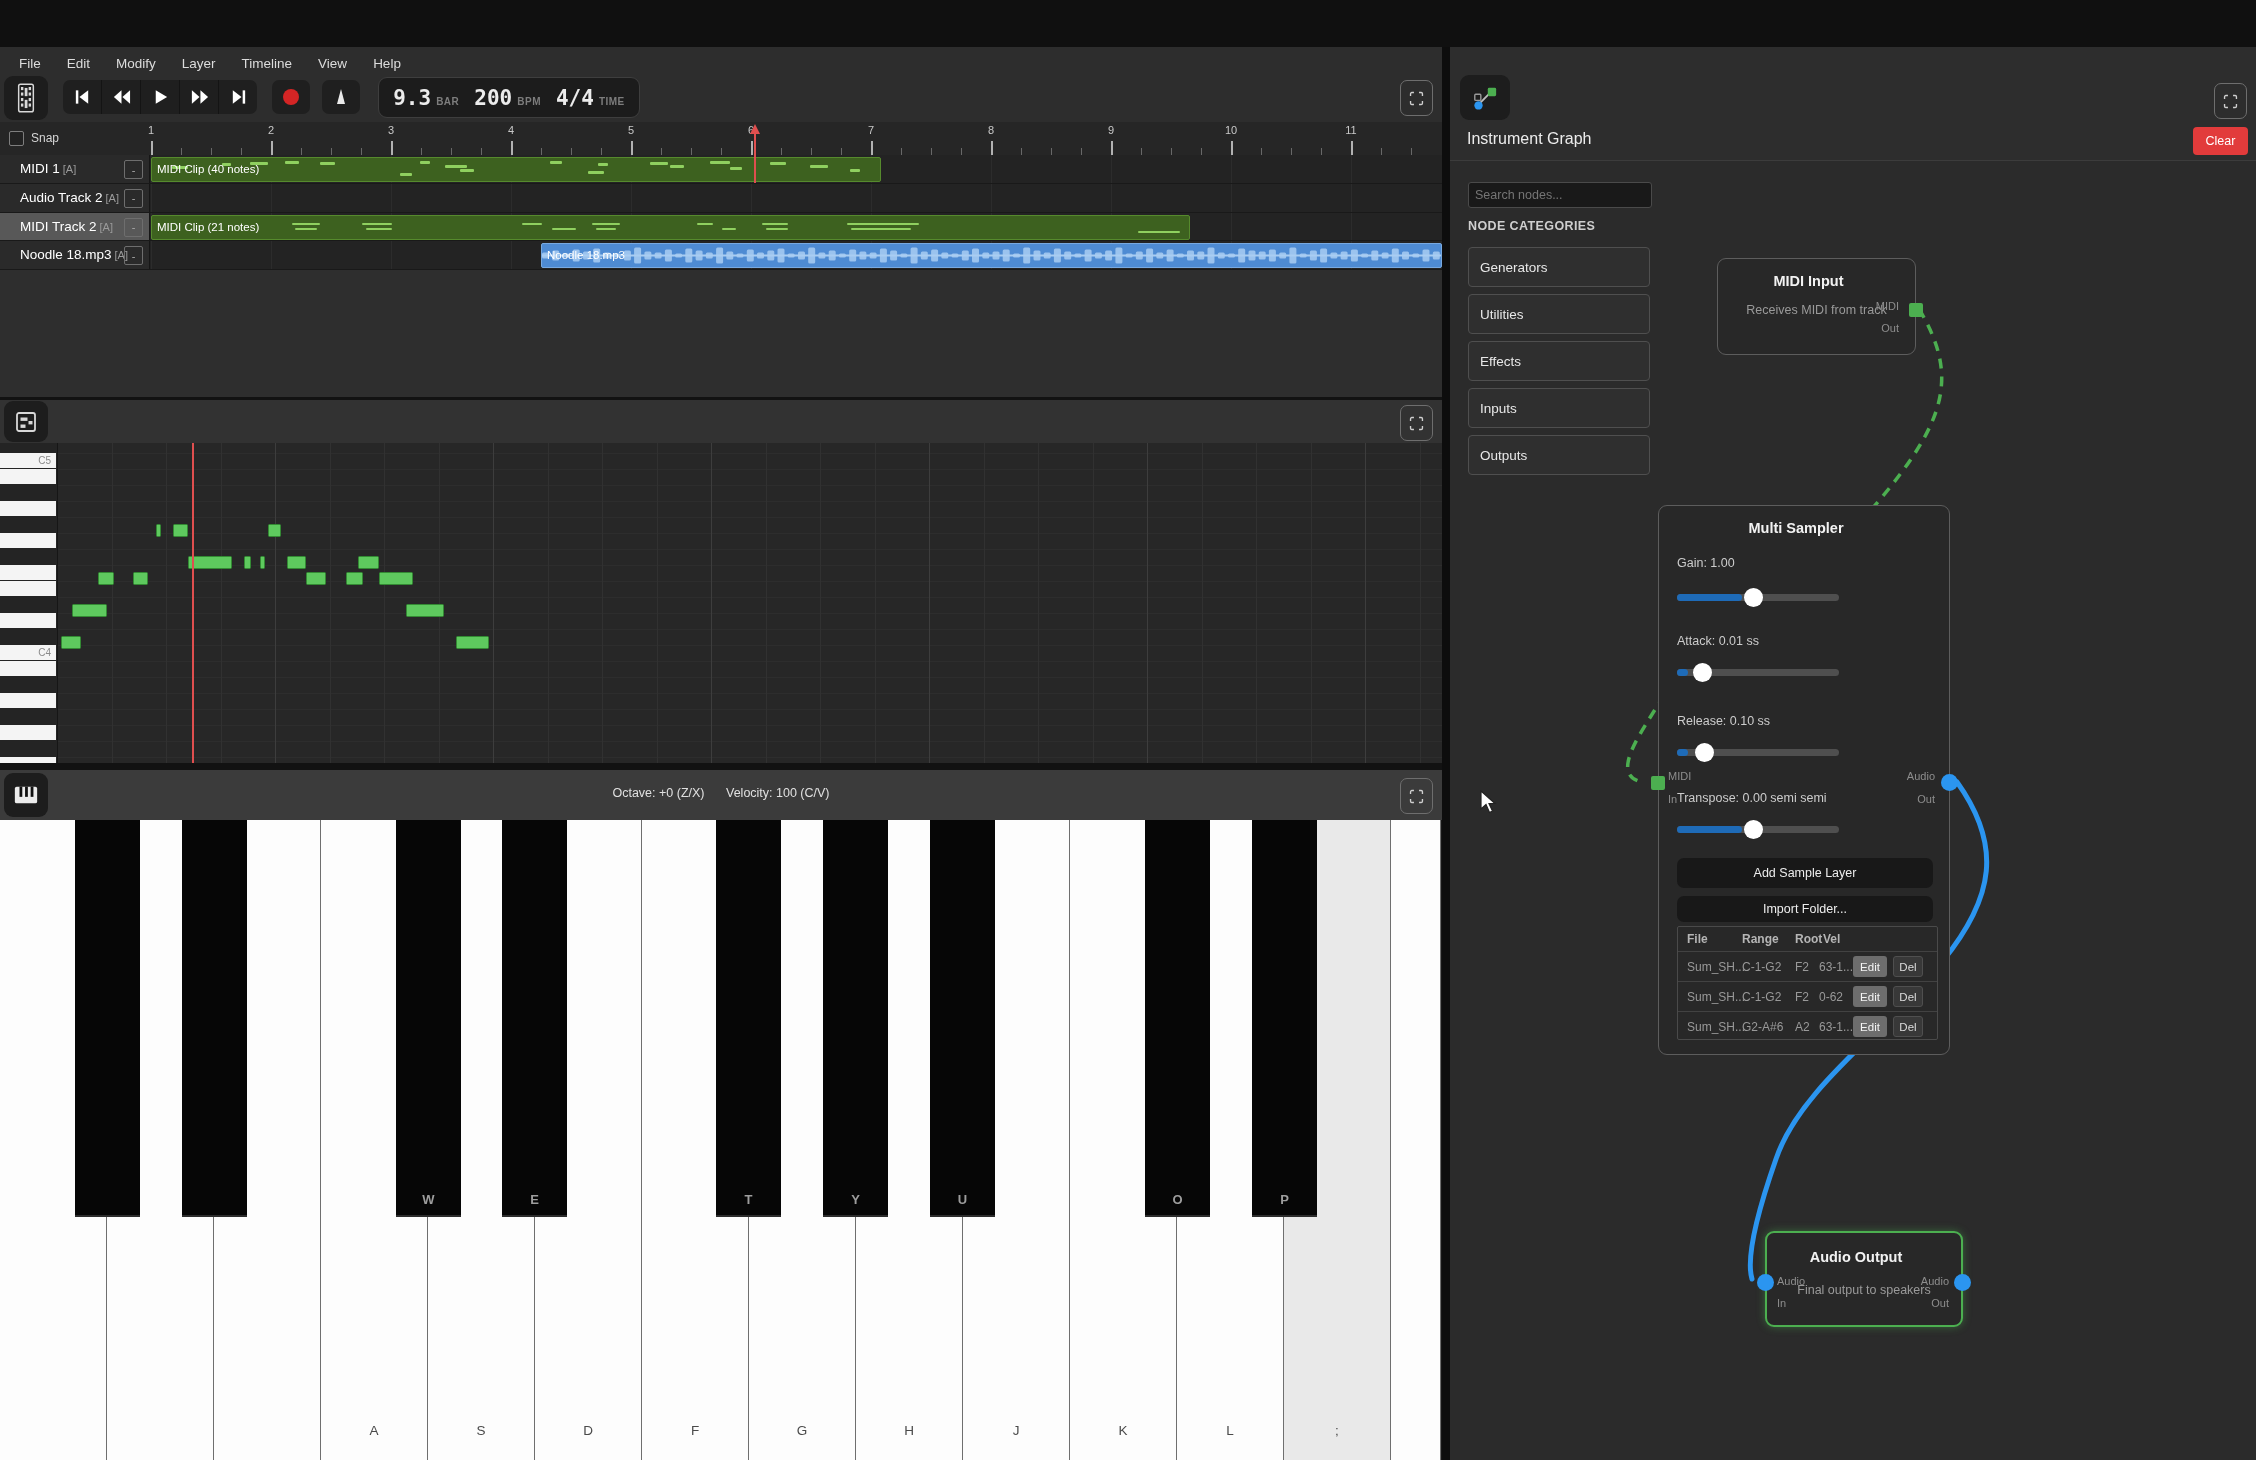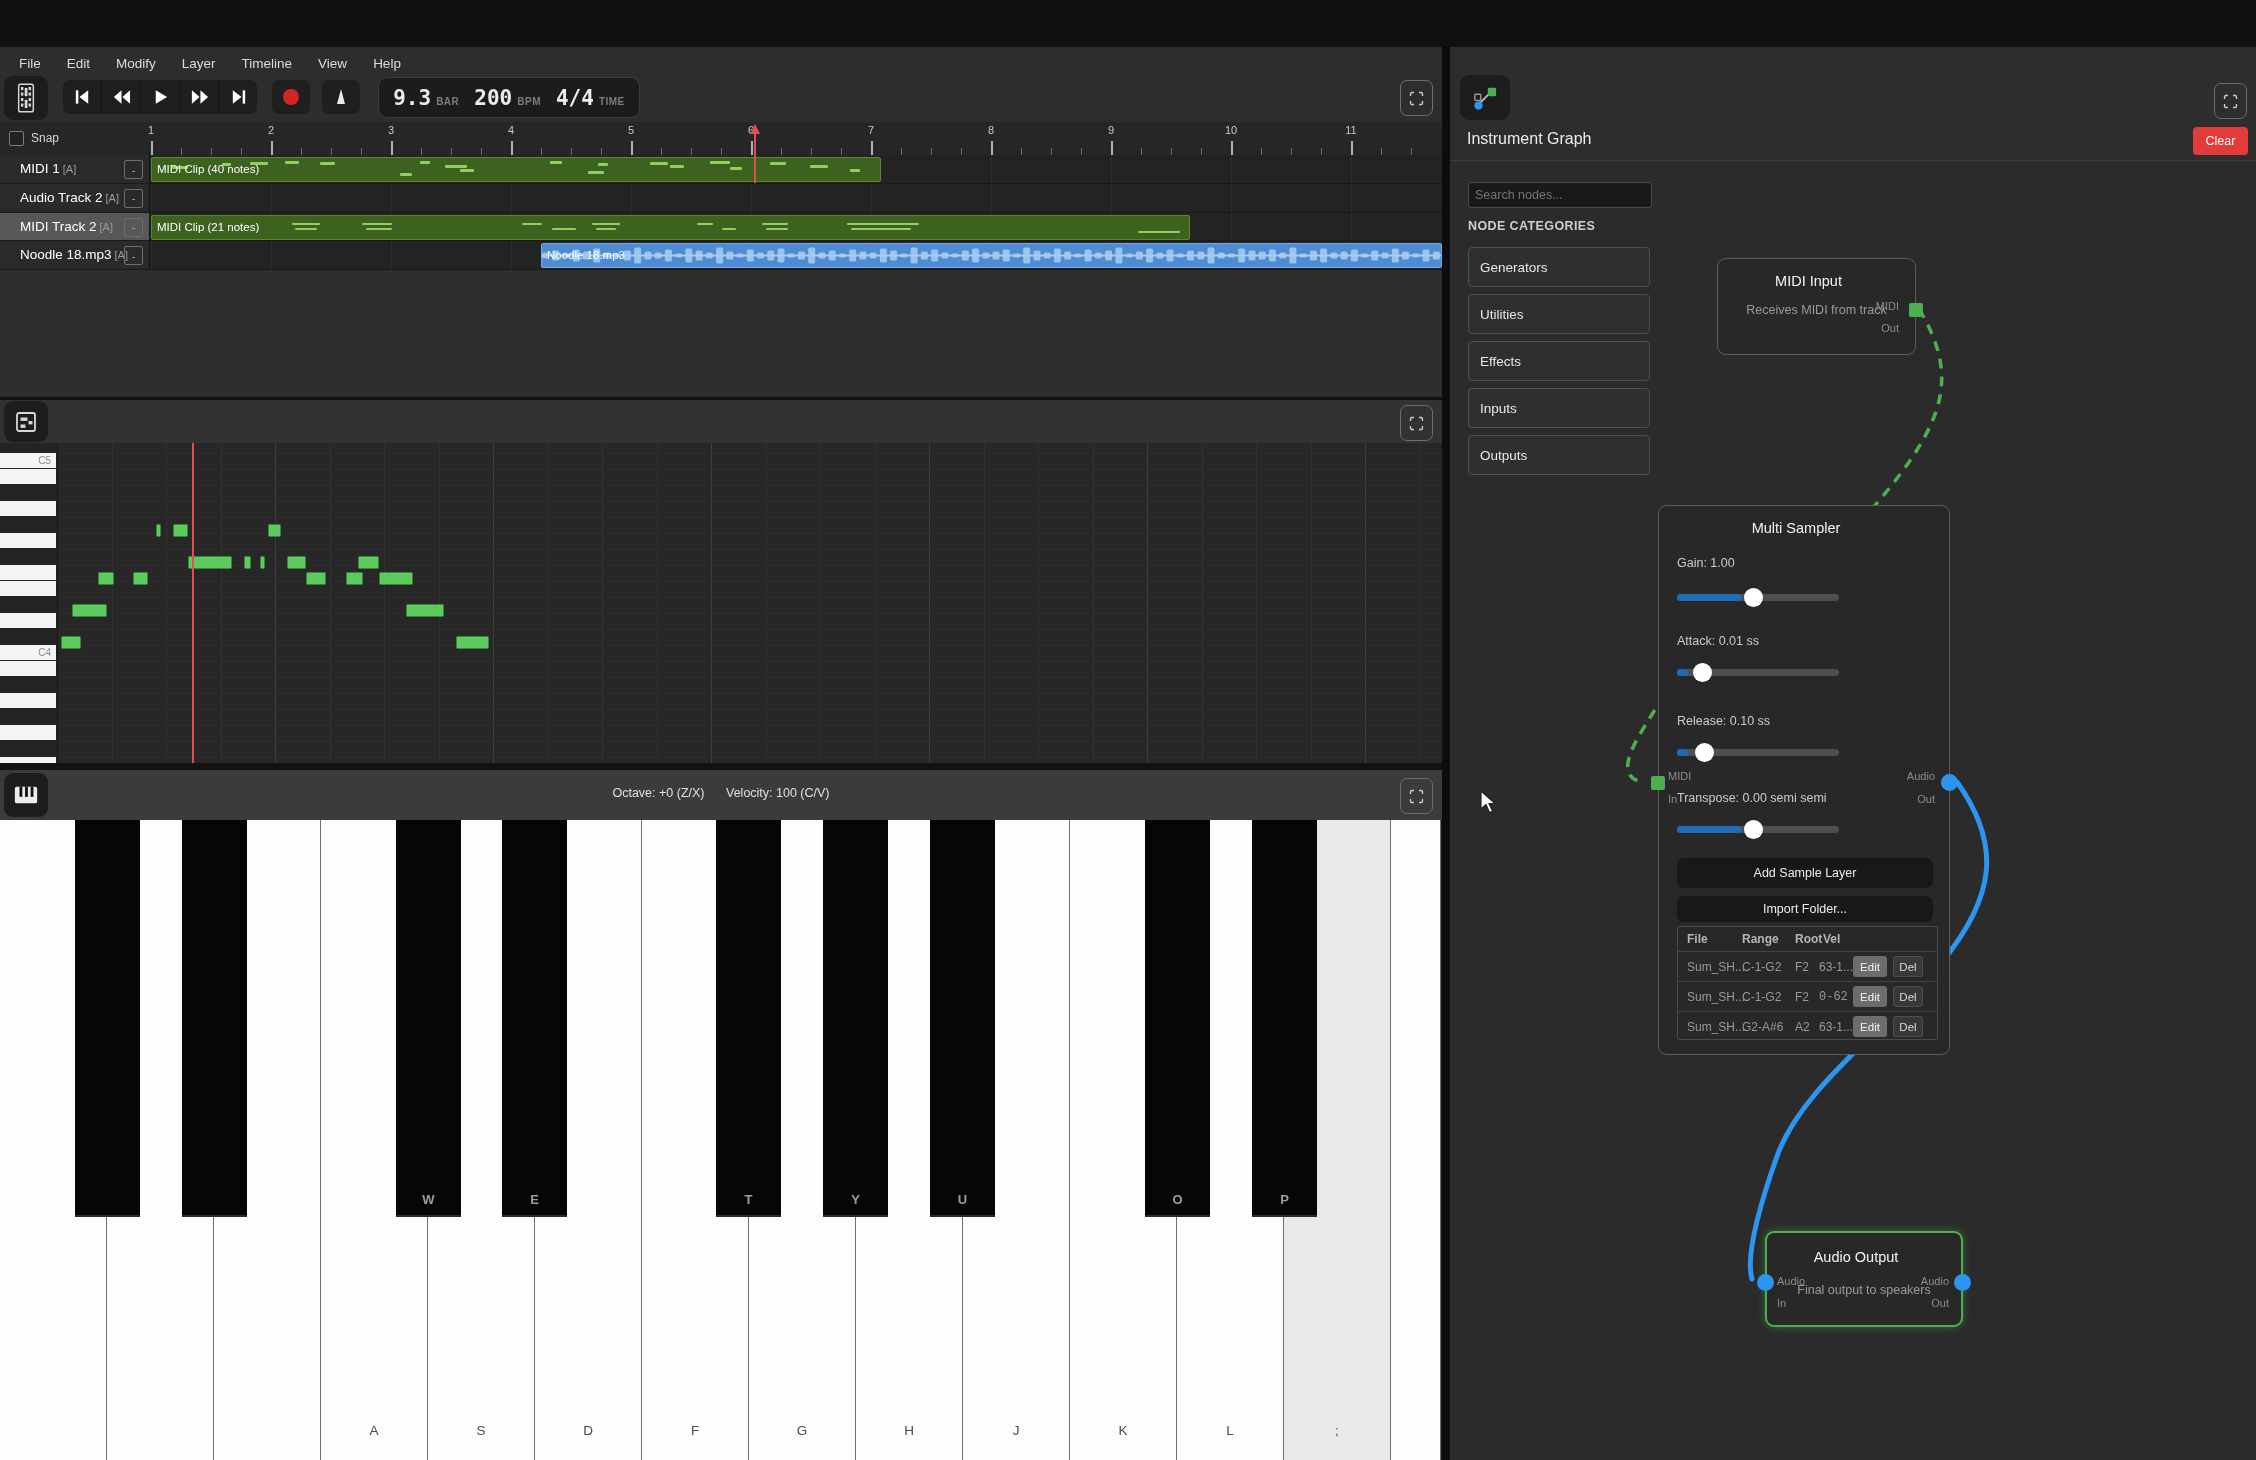--- a/index.html
+++ b/index.html
@@ -78,21 +78,21 @@
   #rightpane{position:absolute;left:1450px;top:47px;width:806px;height:1413px;background:#2d2d2d;}
   #rp-divider{position:absolute;left:0;top:113px;width:806px;height:1px;background:#3c3c3c;}
   #rp-graph{position:absolute;left:0;top:114px;width:806px;height:1299px;background:#2b2b2b;}
   #rp-title{position:absolute;left:17px;top:83px;font-size:16px;color:#ececec;}
   #clearbtn{position:absolute;right:8px;top:80px;width:55px;height:28px;border-radius:4px;color:#fff;font-size:12.5px;display:flex;align-items:center;justify-content:center;}
   #searchinput{position:absolute;left:18px;top:88px;width:170px;height:24px;background:#191919;border:1px solid #4a4a4a;border-radius:3px;color:#bbb;font-size:12.5px;padding:0 6px;font-family:"Liberation Sans",sans-serif;}
   #catlabel{position:absolute;left:18px;top:125px;font-size:12.5px;font-weight:bold;color:#cfcfcf;letter-spacing:.4px;}
   .catbtn{position:absolute;left:18px;width:182px;height:40px;background:#2f2f2f;border:1px solid #4f4f4f;border-radius:4px;box-sizing:border-box;display:flex;align-items:center;padding-left:11px;font-size:13.5px;color:#e8e8e8;}
   
   .node{position:absolute;background:#282828;border:1.5px solid #5d5d5d;border-radius:9px;box-sizing:border-box;}
-  .node-title{position:absolute;left:0;right:16px;text-align:center;font-size:14.5px;font-weight:normal;color:#f2f2f2;}
+  .node-title{position:absolute;left:0;right:16px;text-align:center;font-size:14.5px;font-weight:bold;color:#f2f2f2;}
   .node-desc{position:absolute;left:0;right:0;text-align:center;font-size:12.5px;color:#9a9a9a;}
   .portlbl{position:absolute;font-size:11px;color:#8d8d8d;}
   .port-sq{position:absolute;width:14px;height:14px;border-radius:2px;z-index:3;}
   .port-ci{position:absolute;width:17px;height:17px;border-radius:50%;z-index:3;}
   .sl-label{position:absolute;left:18px;font-size:12.5px;color:#cccccc;}
   .sl-track{position:absolute;left:18px;width:162px;height:7px;border-radius:3.5px;background:#4f4f4f;}
   .sl-fill{position:absolute;left:0;top:0;height:7px;border-radius:3.5px;}
   .sl-thumb{position:absolute;top:-6.5px;width:19px;height:19px;border-radius:50%;background:#fff;}
   .msbtn{position:absolute;left:18px;width:256px;background:#181818;border-radius:7px;color:#ededed;font-size:12.5px;display:flex;align-items:center;justify-content:center;}
   #mstable{position:absolute;left:18px;top:420px;width:261px;height:114px;border:1px solid #4a4a4a;border-radius:2px;box-sizing:border-box;}
@@ -703,21 +703,21 @@
               <div class="td" style="left: 64px;">C-1-G2</div>
               <div class="td" style="left: 117px;">F2</div>
               <div class="td" style="left: 141px;">63-1...</div>
               <div class="rowbtn btn-edit">Edit</div>
               <div class="rowbtn btn-del">Del</div>
             </div>
             <div class="trrow" style="top: 54px;">
               <div class="td" style="left: 9px;">Sum_SH...</div>
               <div class="td" style="left: 64px;">C-1-G2</div>
               <div class="td" style="left: 117px;">F2</div>
-              <div class="td" style="left: 141px; font-family: Liberation Mono, monospace;">0-62</div>
+              <div class="td" style="left: 141px;">0-62</div>
               <div class="rowbtn btn-edit">Edit</div>
               <div class="rowbtn btn-del">Del</div>
             </div>
             <div class="trrow" style="top: 84px;">
               <div class="td" style="left: 9px;">Sum_SH...</div>
               <div class="td" style="left: 64px;">G2-A#6</div>
               <div class="td" style="left: 117px;">A2</div>
               <div class="td" style="left: 141px;">63-1...</div>
               <div class="rowbtn btn-edit">Edit</div>
               <div class="rowbtn btn-del">Del</div>

